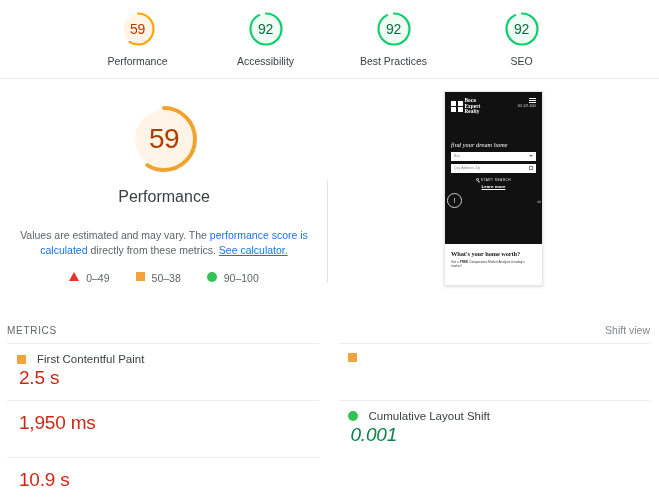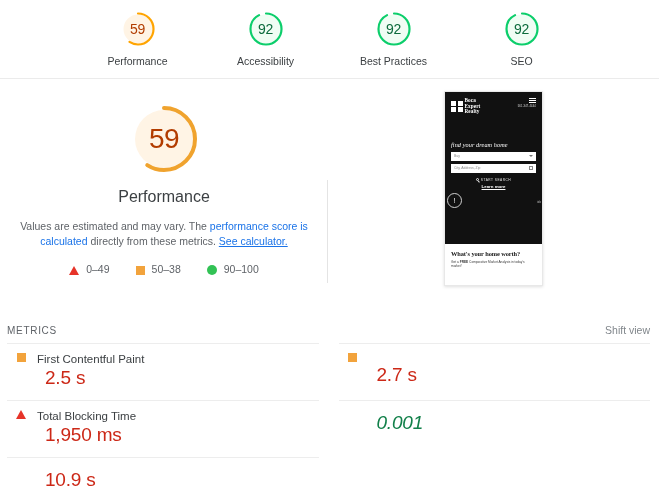--- a/index.html
+++ b/index.html
@@ -85,37 +85,37 @@
     line-height: 1;
     letter-spacing: -0.5px;
   }
   .big-title {
     margin-top: 11px;
     font-size: 16px;
     color: #3c4043;
     font-weight: 400;
   }
   .disclaimer {
-    margin-top: 13px;
+    margin-top: 22px;
     width: 300px;
     text-align: center;
     font-size: 10.5px;
     line-height: 15px;
     color: #5f6368;
   }
   .disclaimer a { color: #1a73e8; text-decoration: none; cursor: pointer; }
   .disclaimer a.underl { text-decoration: underline; }
 
   .legend {
     margin-top: 14px;
     display: flex;
     align-items: center;
     gap: 26px;
   }
-  .legend-item { display: flex; align-items: flex-end; gap: 7px; }
+  .legend-item { display: flex; align-items: flex-start; gap: 7px; }
   .legend-item .lbl { font-size: 10.5px; color: #5f6368; }
   .sh-tri {
     width: 0; height: 0;
     border-left: 5.5px solid transparent;
     border-right: 5.5px solid transparent;
     border-bottom: 9.5px solid #e63329;
   }
   .sh-sq { width: 9px; height: 9px; background: #f2a33c; }
   .sh-ci { width: 10px; height: 10px; border-radius: 50%; background: #32c255; }
 
@@ -270,25 +270,25 @@
   .metrics-grid {
     display: grid;
     grid-template-columns: 1fr 1fr;
     column-gap: 20px;
     padding: 0 9px 0 7px;
   }
   .metric {
     border-top: 1px solid #ededed;
     padding: 9px 0 11px 0;
   }
-  .metric-top { display: flex; align-items: flex-start; gap: 9px; }
+  .metric-top { display: flex; align-items: center; gap: 9px; }
   .metric-name { font-size: 11.5px; color: #3c4043; }
   .metric-val {
     margin-top: 2px;
-    margin-left: 38px;
+    margin-left: 12px;
     font-size: 19px;
     letter-spacing: -0.2px;
     line-height: 22px;
   }
   .v-red { color: #cc2817; }
   .v-green { color: #12804a; font-style: italic; }
   .ic { width: 14px; margin-left: 7px; display: flex; justify-content: center; }
 </style>
 </head>
 <body>
@@ -455,34 +455,33 @@
       </div>
       <div class="metric-val v-red">2.5 s</div>
     </div>
 
     <div class="metric">
       <div class="metric-top">
         <span class="ic">
             <span class="sh-sq"></span>
           </span>
       </div>
-      <div class="metric-val v-red">2.7 s</div>
+    </div>
+
+    <div class="metric">
+      <div class="metric-val v-red">1,950 ms</div>
     </div>
 
     <div class="metric">
       <div class="metric-top">
         <span class="ic">
-            <span class="sh-tri"></span>
+            <span class="sh-ci"></span>
           </span>
-        <span class="metric-name">Total Blocking Time</span>
-      </div>
-      <div class="metric-val v-red">1,950 ms</div>
-    </div>
-
-    <div class="metric">
+        <span class="metric-name">Cumulative Layout Shift</span>
+      </div>
       <div class="metric-val v-green">0.001</div>
     </div>
 
     <div class="metric">
       <div class="metric-val v-red">10.9 s</div>
     </div>
 
   </div>
 
 </div>

